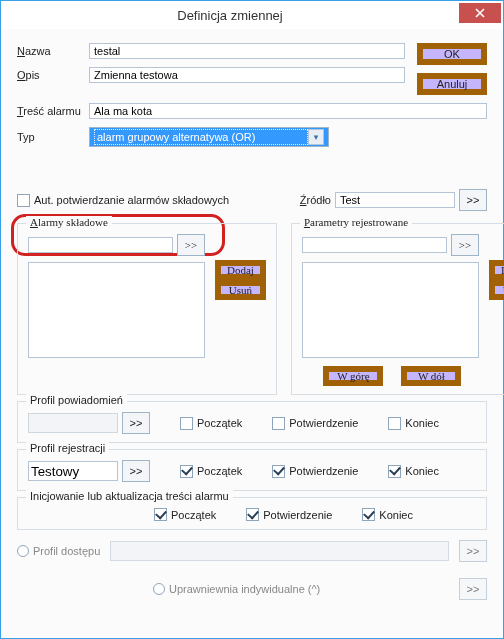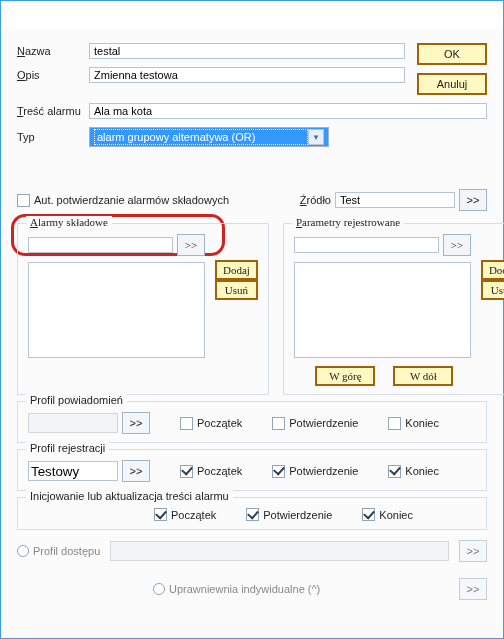--- a/index.html
+++ b/index.html
@@ -70,22 +70,22 @@
     box-sizing: border-box;
     border: 1px solid #b5c5d5;
     background: #fff;
     padding: 2px 4px;
     font: inherit;
   }
   .txt-wide { width: 100%; }
   .btn {
     height: 22px;
     min-width: 60px;
-    border: 2px solid #a16207;
-    background: #fef9c3;
+    border: 6px solid #a16207;
+    background: #c4b5fd;
     font: inherit;
     padding: 0 10px;
     box-sizing: border-box;
     display: inline-flex;
     align-items: center;
     justify-content: center;
     margin-left: 6px;
   }
   .btn-small {
     height: 20px;
@@ -295,20 +295,28 @@
     border: 1px solid #d3dae2;
     background: #f2f4f7;
     box-sizing: border-box;
   }
   .underline { text-decoration: underline; }
 </style>
 </head>
 <body>
 
 <div class="window">
+  <div class="titlebar">
+    <div class="title">Definicja zmiennej</div>
+    <div class="close-btn">
+      <svg viewBox="0 0 10 10">
+          <path d="M1 1 L9 9 M9 1 L1 9" stroke="#fff" stroke-width="1.6"></path>
+        </svg>
+    </div>
+  </div>
 
   <div class="body">
 
     <div style="display:flex">
       <div style="flex:1">
         <div class="row">
           <span class="lbl"><span class="underline">N</span><span>azwa</span></span>
           <input class="txt" value="testal" style="">
         </div>
         <div class="row">

